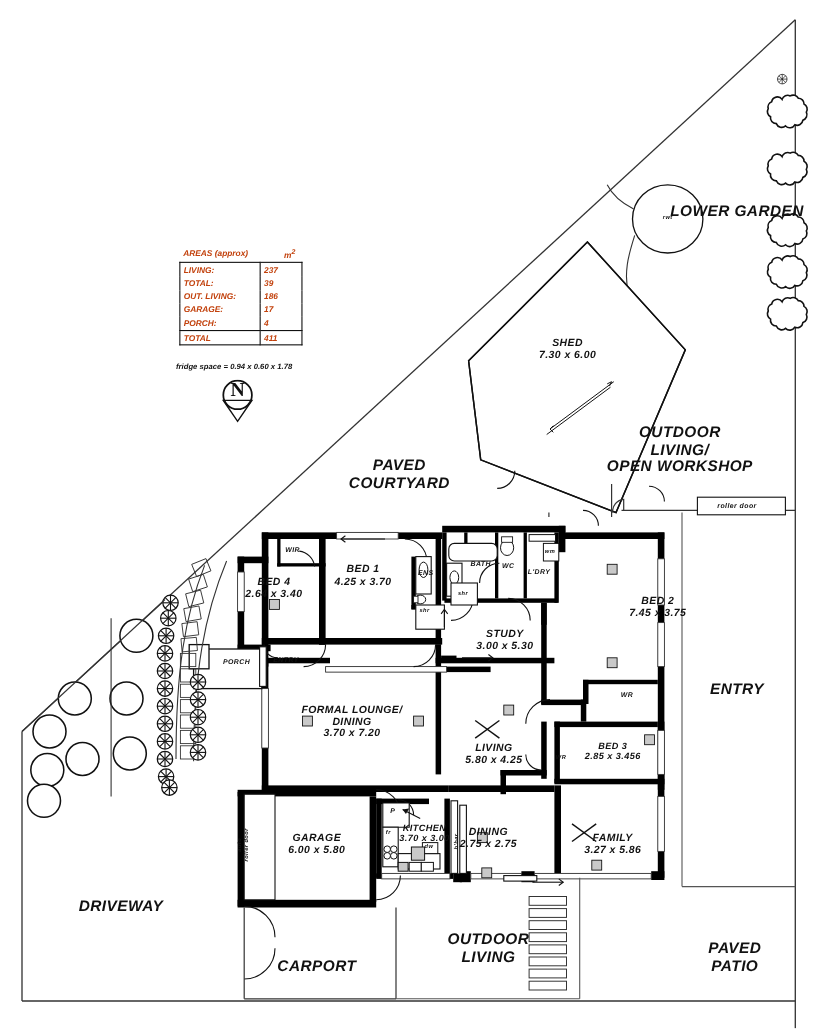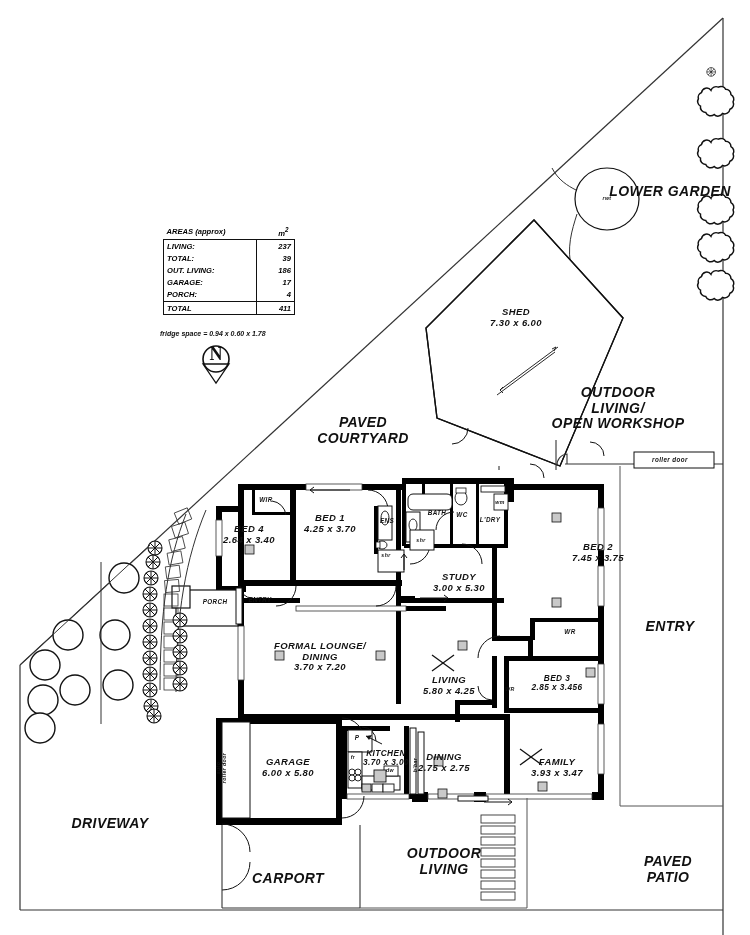--- a/index.html
+++ b/index.html
@@ -38,37 +38,37 @@
   .lbl.roomsmall { font-size: 8.3px; }
   .lbl.tiny      { font-size: 6.3px; font-weight:700; }
   .lbl.micro     { font-size: 5.2px; font-weight:700; }
   .lbl.site      { font-size: 14px; }
   .lbl.vert      { transform: translate(-50%,-50%) rotate(-90deg); }
 
   
   #areas-table {
     position: absolute;
     left: 163px; top: 224px;
-    width: 132px;
+    width: 112px;
     font-style: italic;
     font-weight: 700;
-    color: #000000;
+    color: #c2410c;
   }
   #areas-table table {
     border-collapse: collapse;
     width: 100%;
     font-size: 7.6px;
   }
   #areas-table td { padding: 1.6px 3px; }
   #areas-table .hdr td { border: none; padding-bottom: 2px; }
   #areas-table .rows td { border-left: 1.2px solid #111; border-right:1.2px solid #111; }
   #areas-table .rows.first td { border-top: 1.2px solid #111; }
   #areas-table .rows.last td { border-bottom: 1.2px solid #111; }
   #areas-table .total td { border: 1.2px solid #111; border-top-width:1.2px; }
-  #areas-table .num { text-align: right; border-left: 1.2px solid #111 !important; width: 38px;}
+  #areas-table .num { text-align: left; border-left: 1.2px solid #111 !important; width: 38px;}
   #areas-table .m2 { text-align: right; padding-right: 6px; }
   #fridge-note {
     position: absolute;
     left: 160px; top: 330px;
     font-size: 7px; font-style: italic; font-weight: 700; color:#111;
     white-space: pre;
   }
   
   #compass {
     position: absolute;
@@ -521,21 +521,21 @@
       <div class="lbl roomsmall" style="left: 557px; top: 683px;">BED 3
 2.85 x 3.456</div>
       <div class="lbl room" style="left: 459px; top: 583px;">STUDY
 3.00 x 5.30</div>
       <div class="lbl room" style="left: 320px; top: 657px;">FORMAL LOUNGE/
 DINING
 3.70 x 7.20</div>
       <div class="lbl room" style="left: 449px; top: 686px;">LIVING
 5.80 x 4.25</div>
       <div class="lbl room" style="left: 557px; top: 768px;">FAMILY
-3.93 x 3.47</div>
+3.27 x 5.86</div>
       <div class="lbl room" style="left: 444px; top: 763px;">DINING
 2.75 x 2.75</div>
       <div class="lbl roomsmall" style="left: 386px; top: 758px;">KITCHEN
 3.70 x 3.00</div>
       <div class="lbl room" style="left: 288px; top: 768px;">GARAGE
 6.00 x 5.80</div>
       <div class="lbl room" style="left: 516px; top: 318px;">SHED
 7.30 x 6.00</div>
       <div class="lbl tiny" style="left: 266px; top: 500px;">WIR</div>
       <div class="lbl tiny" style="left: 387px; top: 521px;">ENS</div>

